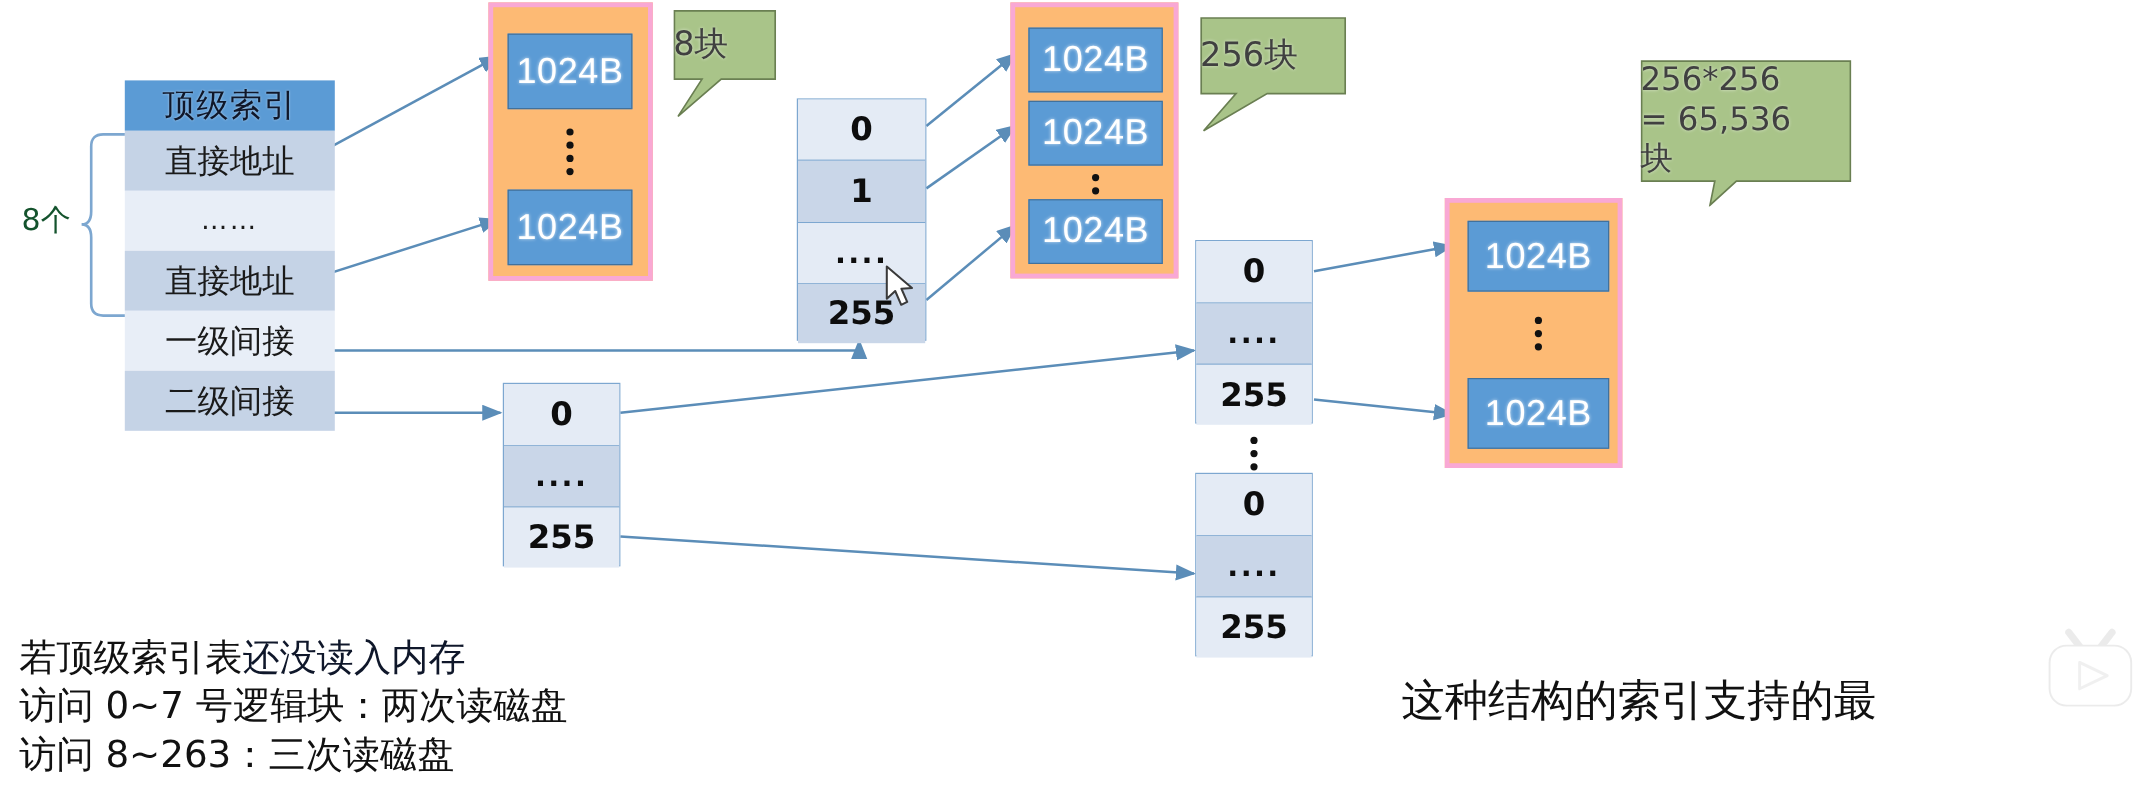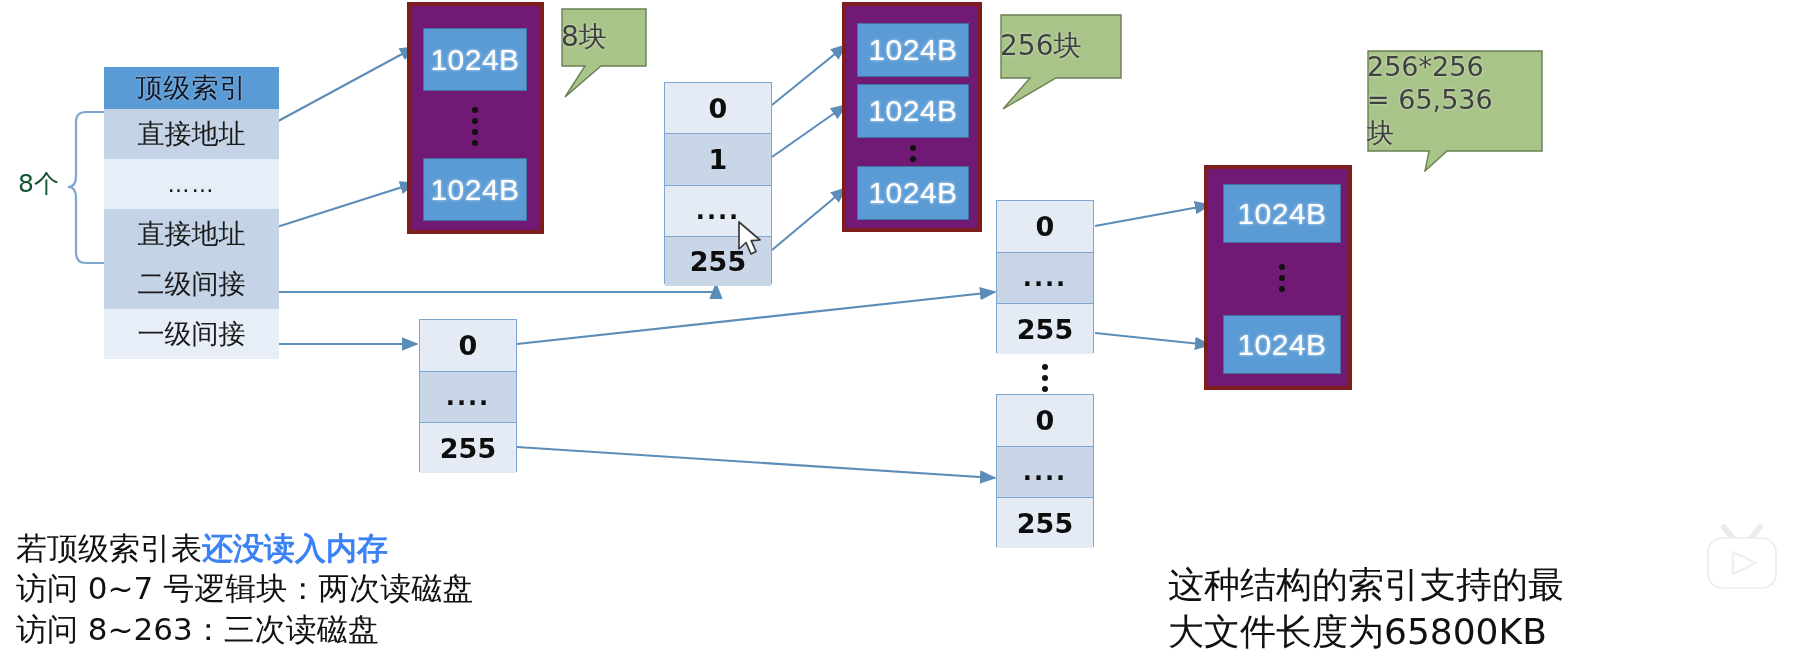--- a/index.html
+++ b/index.html
@@ -34,21 +34,21 @@
     display:flex;align-items:center;justify-content:center;
     border-bottom:1px solid #7da7d0;
     font-weight:bold;color:#0d0d0d;
     font-family:"DejaVu Sans","Liberation Sans",sans-serif;
   }
   .num-row:last-child{border-bottom:none;}
   .num-row.light{background:#e4ebf5;}
   .num-row.dark{background:#c9d6e8;}
 
   
-  .red-frame{border:4px solid #7f1d1d;background:#701a75;}
+  .red-frame{border:4px solid #f9a8d4;background:#fdba74;}
 
   
   .blk{
     background:#5b9bd5;border:1px solid #41719c;
     color:#ffffff;display:flex;align-items:center;justify-content:center;
     font-size:30px;letter-spacing:.5px;
     text-shadow:0 0 3px rgba(255,255,255,.75);
     font-family:"Liberation Sans","DejaVu Sans",sans-serif;
   }
 
@@ -68,21 +68,21 @@
     text-shadow:0 0 3px rgba(255,255,255,.6);
     font-family:"DejaVu Sans","Liberation Sans",sans-serif;
   }
   .callout span{display:block;white-space:nowrap;}
 
   
   .note{
     font-family:"DejaVu Sans","Liberation Sans",sans-serif;
     color:#111;line-height:1.30;white-space:nowrap;
   }
-  .note .red{color:#3b82f6;font-weight:bold;}
+  .note .red{color:#0f172a;}
 
   
   .brace-label{
     font-size:25px;color:#14532d;
     font-family:"DejaVu Sans","Liberation Sans",sans-serif;
   }
 
   
   .wm{opacity:.5;}
 </style>
@@ -116,22 +116,22 @@
       <path d="M1095,226 L1210,205"></path>
       <path d="M1095,333 L1210,345"></path>
     </g>
   </svg>
 
   <div class="abs idx-table" style="left:104px;top:67px;">
     <div class="idx-head">顶级索引</div>
     <div class="idx-row dark">直接地址</div>
     <div class="idx-row light" style="font-size:22px;letter-spacing:2px;">……</div>
     <div class="idx-row dark">直接地址</div>
+    <div class="idx-row light">一级间接</div>
     <div class="idx-row dark">二级间接</div>
-    <div class="idx-row light">一级间接</div>
   </div>
 
   <svg class="abs" style="left:66px;top:110px;width:42px;height:155px;">
     <path d="M38,2 L20,2 Q10,2 10,12 L10,66 Q10,77 2,77 Q10,77 10,88 L10,143 Q10,153 20,153 L38,153" fill="none" stroke="#7da7d0" stroke-width="2.2"></path>
   </svg>
   <div class="abs brace-label" style="left:18px;top:167px;">8个</div>
 
   <div class="abs red-frame" style="left:407px;top:2px;width:137px;height:232px;">
     <div class="abs blk" style="left:12px;top:22px;width:104px;height:63px;">1024B</div>
     <div class="abs vdots" style="left:52px;top:94px;width:24px;height:52px;">
@@ -227,21 +227,20 @@
   <div class="abs note" style="left:16px;top:528px;font-size:31px;">
     <div>
       <span>若顶级索引表</span><span class="red">还没读入内存</span>
     </div>
     <div>访问 0~7 号逻辑块：两次读磁盘</div>
     <div>访问 8~263：三次读磁盘</div>
   </div>
 
   <div class="abs note" style="left:1168px;top:562px;font-size:36px;">
     <div>这种结构的索引支持的最</div>
-    <div>大文件长度为65800KB</div>
   </div>
 
   <svg class="abs wm" style="left:1700px;top:513px;width:86px;height:86px;">
     <g fill="#ffffff" stroke="#d9d9d9" stroke-width="1.6">
       <path d="M24,14 L34,27" stroke-linecap="round" stroke-width="6" fill="none"></path>
       <path d="M60,14 L50,27" stroke-linecap="round" stroke-width="6" fill="none"></path>
       <rect x="8" y="25" width="68" height="50" rx="14"></rect>
     </g>
     <path d="M33,39 L56,50 L33,61 Z" fill="none" stroke="#e3e3e3" stroke-width="2.4" stroke-linejoin="round"></path>
   </svg>

